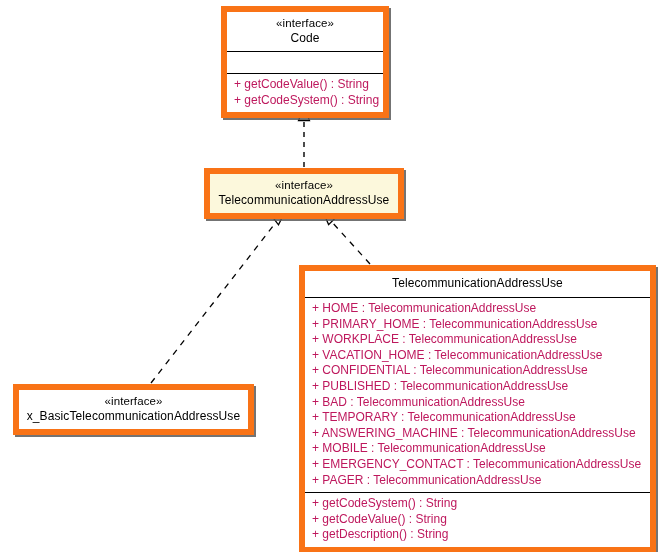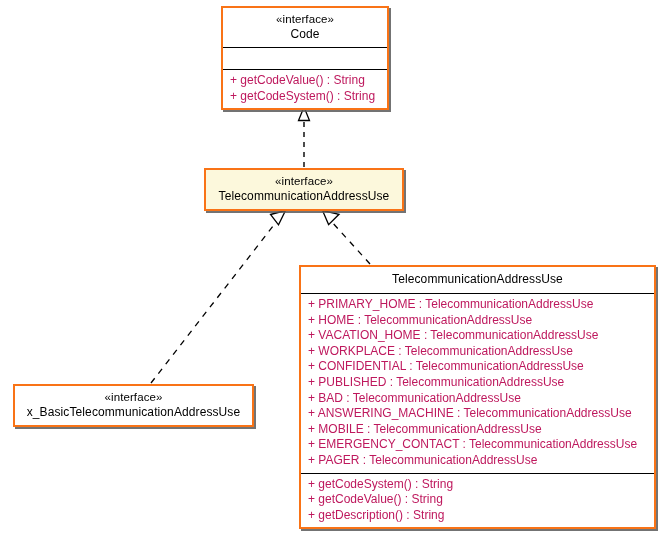--- a/index.html
+++ b/index.html
@@ -22,21 +22,21 @@
     position: absolute;
     left: 0;
     top: 0;
     width: 668px;
     height: 552px;
     pointer-events: none;
   }
   .uml-box {
     position: absolute;
     box-sizing: border-box;
-    border: 2px solid #f97316;
+    border: 6px solid #f97316;
     background: #ffffff;
     box-shadow: 2px 2px 0 0 rgba(90,90,90,0.85);
   }
   .uml-box.highlight {
     background: #fcf8dc;
   }
   .compartment {
     box-sizing: border-box;
   }
   .compartment + .compartment {
@@ -129,27 +129,28 @@
       <span class="stereotype">«interface»</span>
       <span class="class-name">x_BasicTelecommunicationAddressUse</span>
     </div>
   </div>
 
   <div class="uml-box" id="box-tau-class">
     <div class="compartment header-compartment">
       <span class="class-name single">TelecommunicationAddressUse</span>
     </div>
     <div class="compartment members">
+      <div class="member">+ HOME : TelecommunicationAddressUse</div>
       <div class="member">+ PRIMARY_HOME : TelecommunicationAddressUse</div>
-      <div class="member">+ HOME : TelecommunicationAddressUse</div>
+      <div class="member">+ WORKPLACE : TelecommunicationAddressUse</div>
       <div class="member">+ VACATION_HOME : TelecommunicationAddressUse</div>
-      <div class="member">+ WORKPLACE : TelecommunicationAddressUse</div>
       <div class="member">+ CONFIDENTIAL : TelecommunicationAddressUse</div>
       <div class="member">+ PUBLISHED : TelecommunicationAddressUse</div>
       <div class="member">+ BAD : TelecommunicationAddressUse</div>
+      <div class="member">+ TEMPORARY : TelecommunicationAddressUse</div>
       <div class="member">+ ANSWERING_MACHINE : TelecommunicationAddressUse</div>
       <div class="member">+ MOBILE : TelecommunicationAddressUse</div>
       <div class="member">+ EMERGENCY_CONTACT : TelecommunicationAddressUse</div>
       <div class="member">+ PAGER : TelecommunicationAddressUse</div>
     </div>
     <div class="compartment members">
       <div class="member">+ getCodeSystem() : String</div>
       <div class="member">+ getCodeValue() : String</div>
       <div class="member">+ getDescription() : String</div>
     </div>

